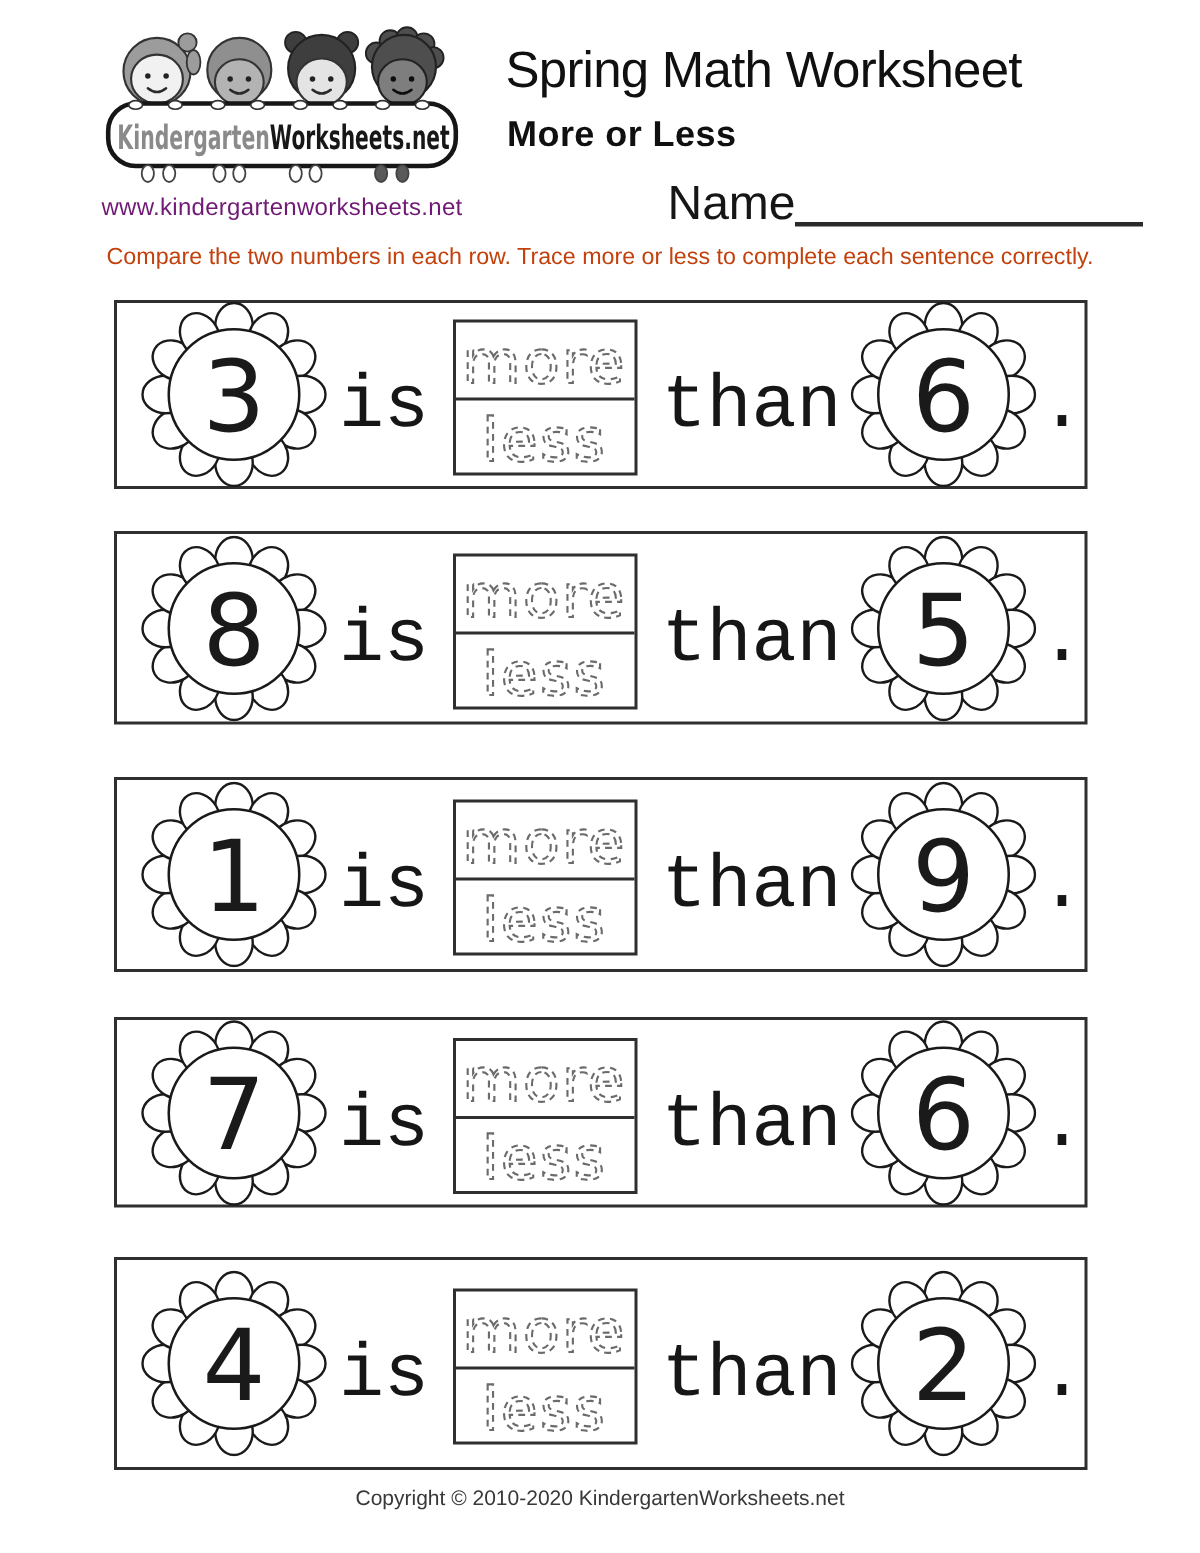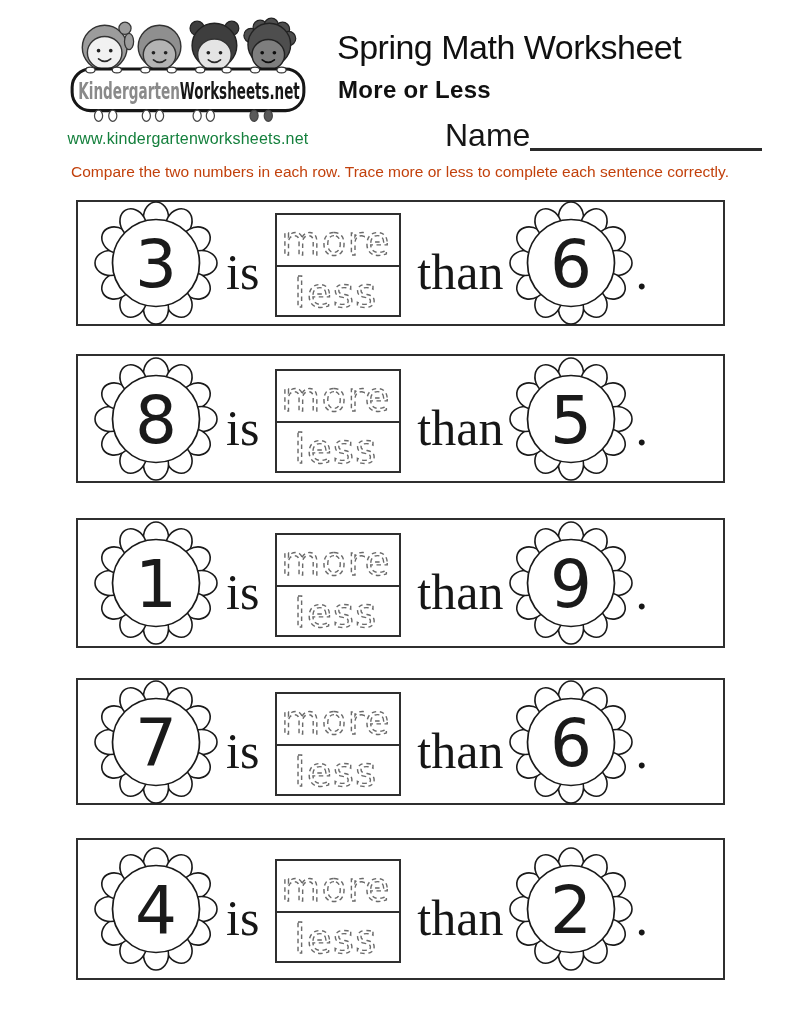--- a/index.html
+++ b/index.html
@@ -11,21 +11,21 @@
   
   #logo-wrap{position:absolute; left:64px; top:14px; width:248px;}
   .logo-svg{display:block; width:248px; height:114px;}
   .logo-plate{fill:#ffffff; stroke:#161616; stroke-width:3;}
   .brand{font-family:"DejaVu Sans", sans-serif; font-weight:bold; font-size:22px;}
   .brand-gray{fill:#8a8a8a;}
   .brand-dark{fill:#171717;}
   .face-line{stroke:#2a2a2a; stroke-width:1.6; fill:none; stroke-linecap:round;}
   #site-url{
     margin-top:2px; width:248px; text-align:center;
-    font-size:16px; letter-spacing:.2px; color:#15803d;
+    font-size:16px; letter-spacing:.2px; color:#701a75;
   }
 
   
   #page-title{
     position:absolute; left:337px; top:28px;
     font-size:34px; letter-spacing:-0.5px; color:#101010;
   }
   #page-subtitle{
     position:absolute; left:338px; top:76px;
     font-size:24px; font-weight:bold; letter-spacing:.3px; color:#101010;
@@ -56,21 +56,21 @@
 
   .flower{width:124px; height:124px; flex:0 0 124px;}
   .petal{fill:#ffffff; stroke:#1a1a1a; stroke-width:1.6;}
   .flower-center{fill:#ffffff; stroke:#1a1a1a; stroke-width:1.7;}
   .flower-number{
     font-family:"DejaVu Sans", sans-serif; font-size:66px; fill:#1a1a1a;
     text-anchor:middle;
   }
 
   .word{
-    font-family:Liberation Serif, serif; font-size:50px; line-height:1;
+    font-family:Liberation Mono, monospace; font-size:50px; line-height:1;
     color:#161616; transform:translateY(9px); white-space:pre;
   }
   .word.is{margin-left:8px;}
   .word.than{margin-left:16px;}
   .word.period{margin-left:2px;}
   .flower.right{margin-left:6px;}
 
   .trace-box{
     margin-left:16px; width:126px; height:104px; box-sizing:border-box;
     border:2px solid #2f2f2f; background:#fff; margin-top:4px;
@@ -422,14 +422,15 @@
           <ellipse cx="22.60" cy="39.25" rx="12.5" ry="15.5" transform="rotate(300 22.60 39.25)" class="petal"></ellipse>
           <ellipse cx="39.25" cy="22.60" rx="12.5" ry="15.5" transform="rotate(330 39.25 22.60)" class="petal"></ellipse>
           <circle cx="62" cy="62" r="43.5" class="flower-center"></circle>
           <text x="62" y="86" class="flower-number">2</text>
         </svg>
     <span class="word period">.</span>
   </div>
 </div>
 
   <div id="footer">
+    <div>Copyright © 2010-2020 KindergartenWorksheets.net</div>
   </div>
 </div>
 
 </body></html>

